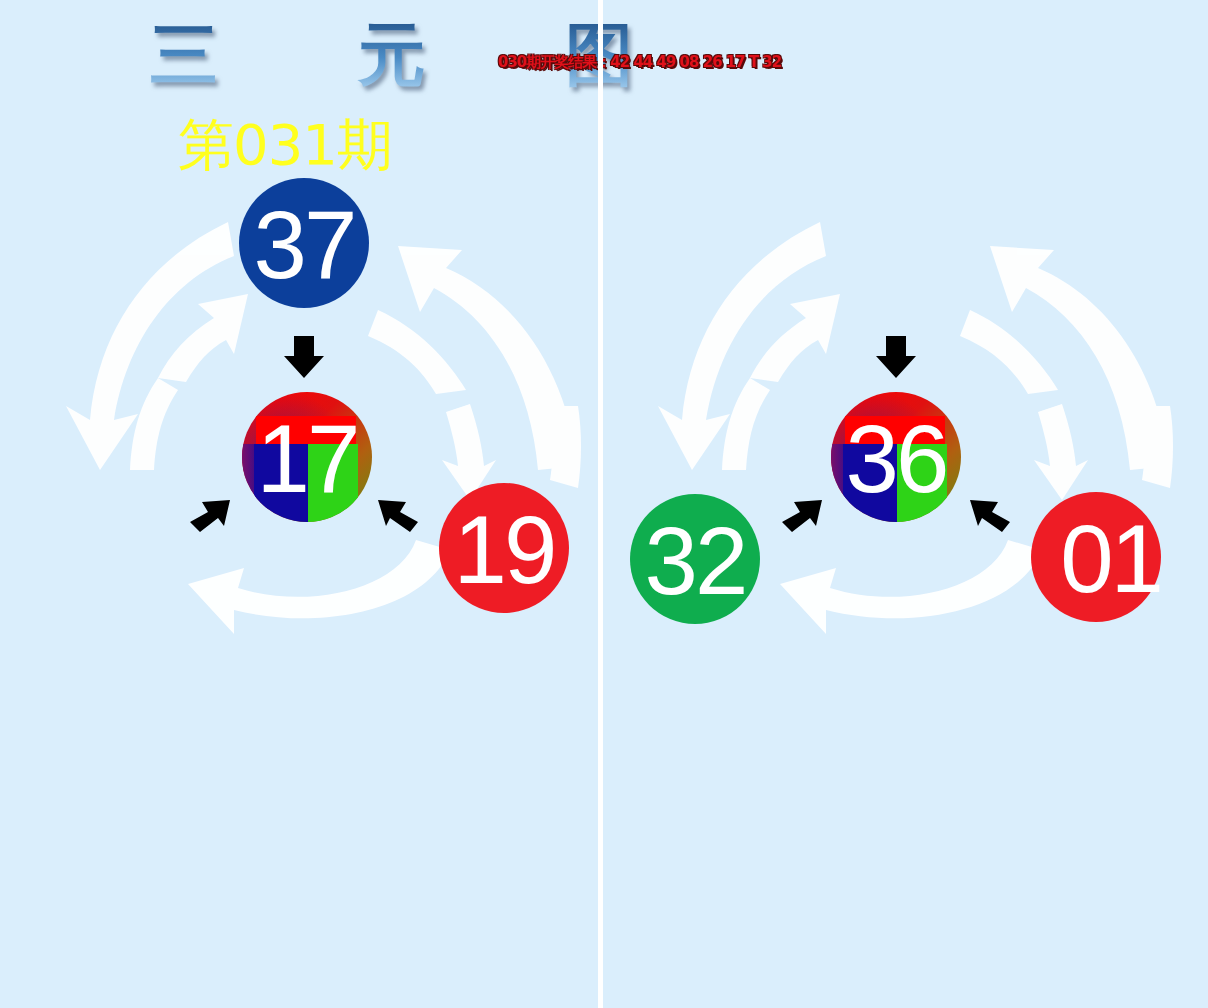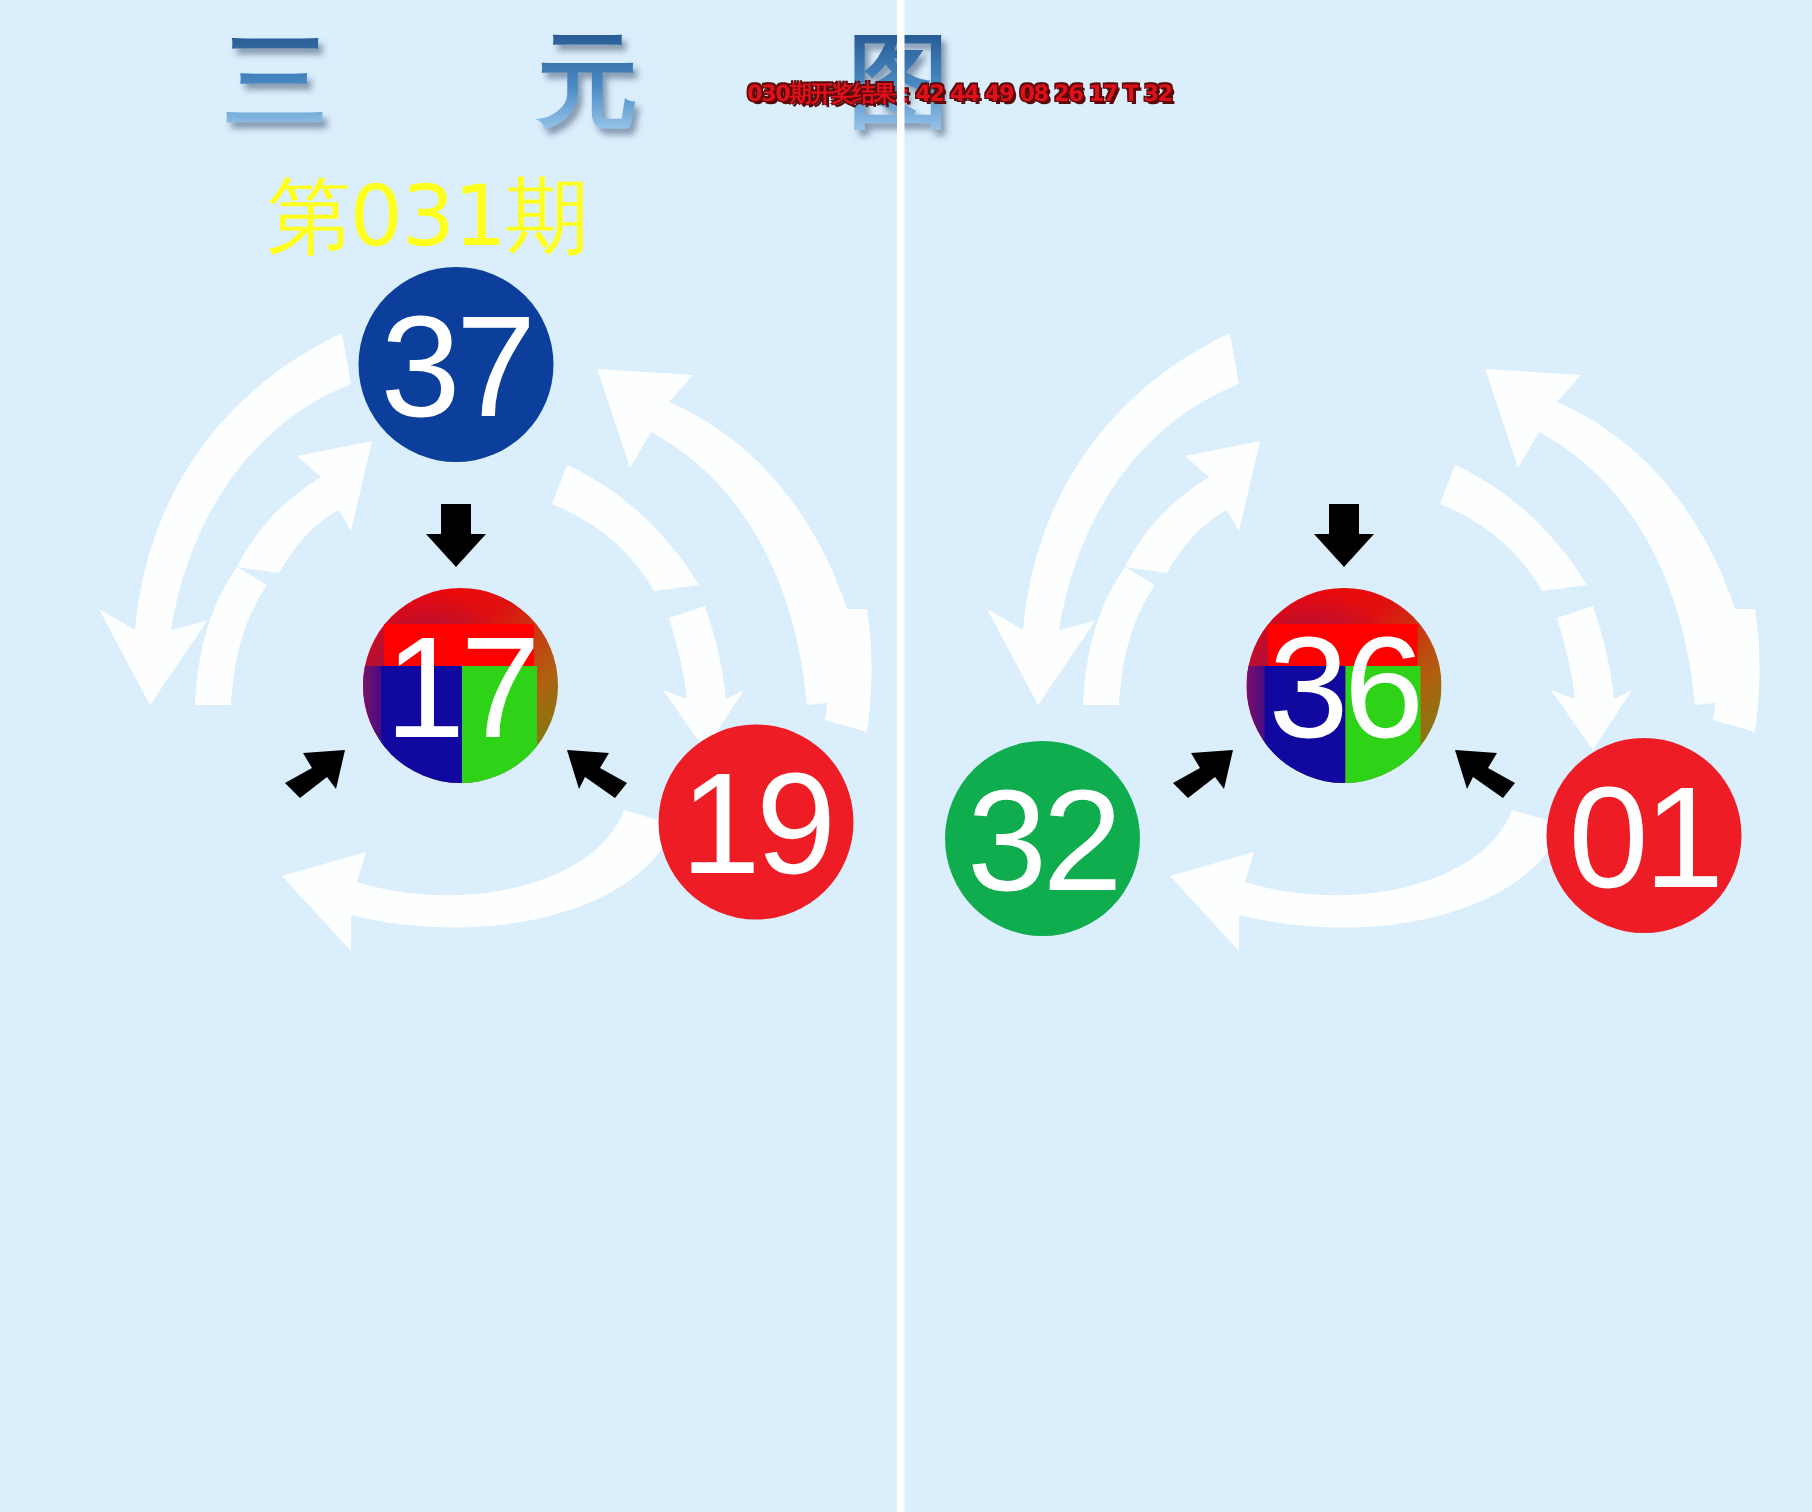--- a/index.html
+++ b/index.html
@@ -134,16 +134,16 @@
   <div class="ball mix" style="left:201px; top:222px;">
     <div class="q r"></div>
     <div class="q bb"></div>
     <div class="q b"></div>
     <div class="q g"></div>
     <span>36</span>
   </div>
   <div class="ball green" style="left:0px; top:324px;">
     <span>32</span>
   </div>
-  <div class="ball red" style="left:401px; top:322px;">
+  <div class="ball red" style="left:401px; top:322px;justify-content:flex-end;">
     <span>01</span>
   </div>
 </div>
 
 </body></html>

